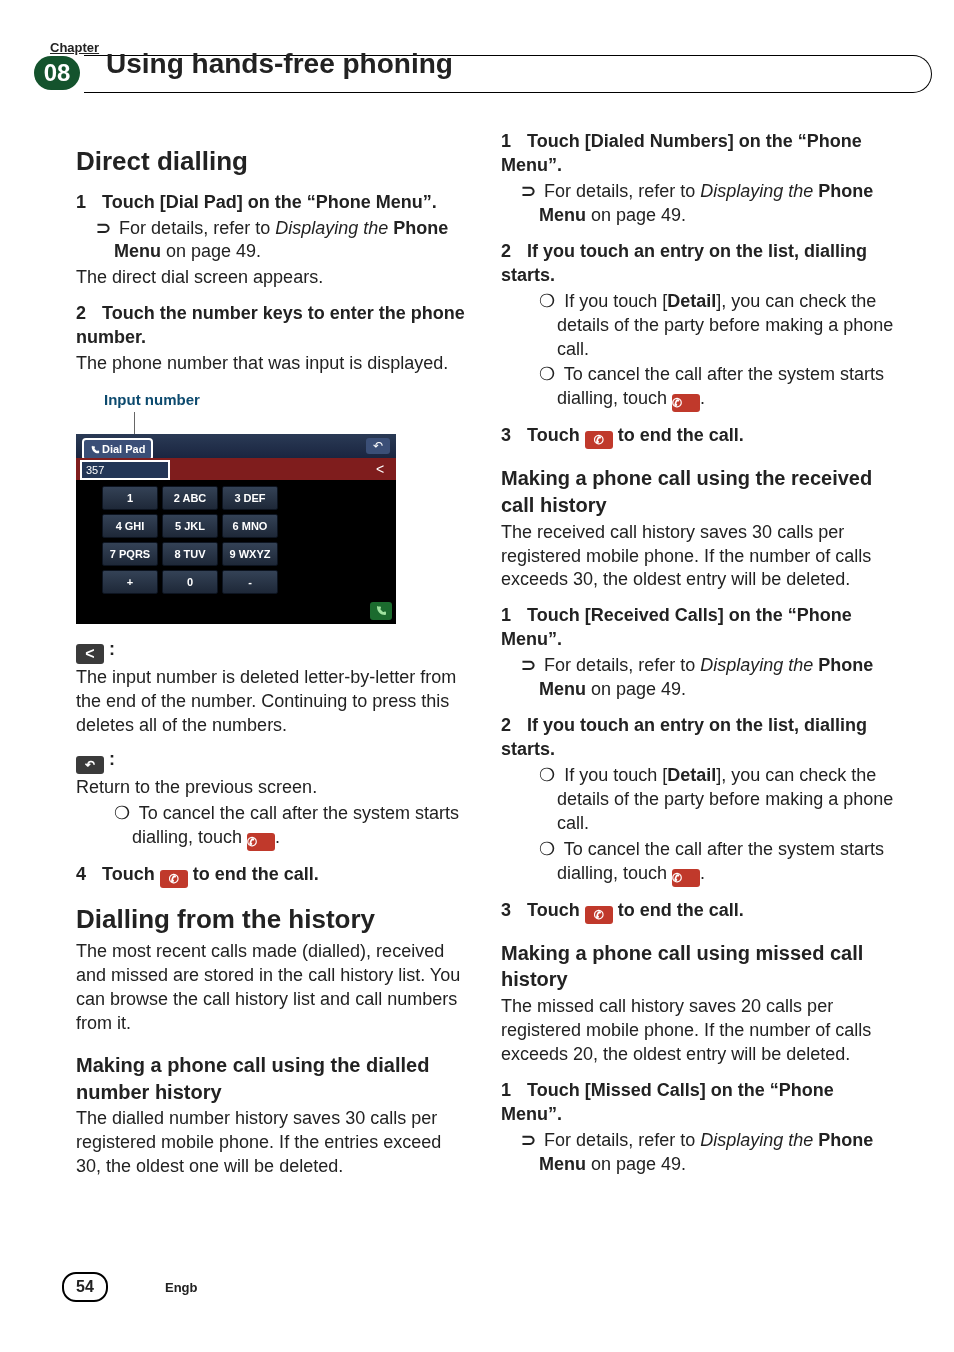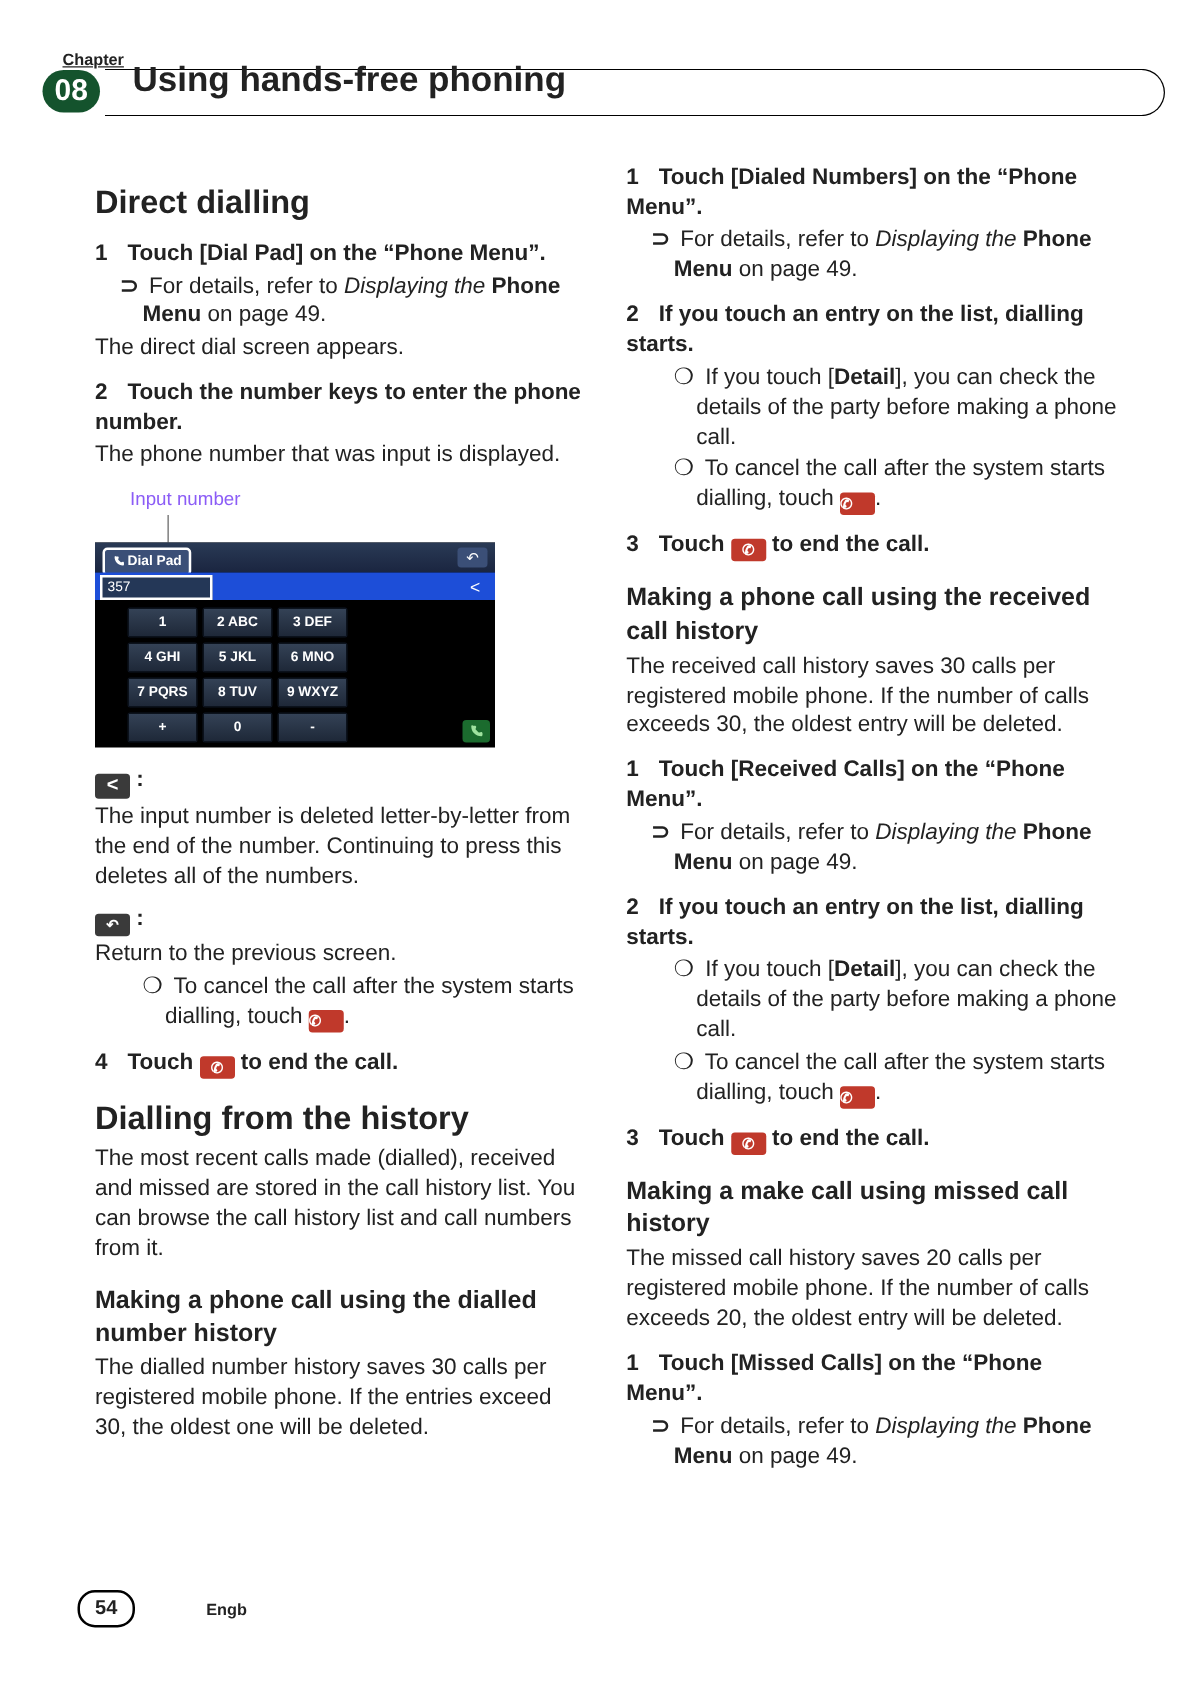--- a/index.html
+++ b/index.html
@@ -133,34 +133,35 @@
     break-inside: avoid;
     margin: 14px 0;
   }
   .key-explain {
     margin-top: 10px;
   }
   .key-explain .icon-box { vertical-align: -4px; }
 
   .callout-label {
     font-size: 15px;
-    color: #8b5cf6;
+    color: #0c4a6e;
     margin: 0 0 2px 28px;
+    font-weight: bold;
   }
   .callout-line {
     width: 1px;
     height: 22px;
     background:#666;
     margin-left: 58px;
   }
 
   
   .screenshot {
     width: 320px;
-    height: 164px;
+    height: 190px;
     background: #000;
     margin-top: 0;
     position: relative;
     font-family: Arial, sans-serif;
   }
   .ss-top {
     position:absolute; top:0; left:0; right:0; height:24px;
     background:linear-gradient(#2a3a55,#1a2540);
   }
   .ss-dialpad {
@@ -171,21 +172,21 @@
     border:2px solid #fff;
   }
   .ss-dialpad svg { vertical-align:-2px; margin-right:2px; }
   .ss-back-top {
     position:absolute; top:4px; right:6px; width:24px; height:16px;
     background:#3b4f77; border-radius:3px; color:#fff;
     text-align:center; font-size:12px; line-height:16px;
   }
   .ss-numbar {
     position:absolute; top:24px; left:0; right:0; height:22px;
-    background:#1d4ed8;
+    background:#7f1d1d;
   }
   .ss-numbox {
     position:absolute; top:2px; left:4px; width:82px; height:16px;
     border:2px solid #fff; background:#243757; color:#fff;
     font-size:11px; padding-left:4px; line-height:16px;
   }
   .ss-del {
     position:absolute; top:2px; right:4px; width:24px; height:18px;
     color:#fff; text-align:center; line-height:18px; font-size:14px;
   }
@@ -389,21 +390,21 @@
   </p>
   <p class="note">
     <span class="bullet">❍</span>
     <span>To cancel the call after the system starts dialling, touch </span><span class="icon-box icon-hangup">✆</span>.
   </p>
 
   <p class="step">
     <span class="num">3</span><span>Touch </span><span class="icon-box icon-hangup">✆</span><span> to end the call.</span>
   </p>
 
-  <h3 class="sub">Making a make call using missed call history</h3>
+  <h3 class="sub">Making a phone call using missed call history</h3>
   <p class="body">The missed call history saves 20 calls per registered mobile phone. If the number of calls exceeds 20, the oldest entry will be deleted.</p>
 
   <p class="step">
     <span class="num">1</span><span>Touch [Missed Calls] on the “Phone Menu”.</span>
   </p>
   <p class="xref">
     <span class="arrow">⊃</span>
     <span>For details, refer to </span><i>Displaying the </i><b>Phone Menu</b><span> on page 49.</span>
   </p>
 

